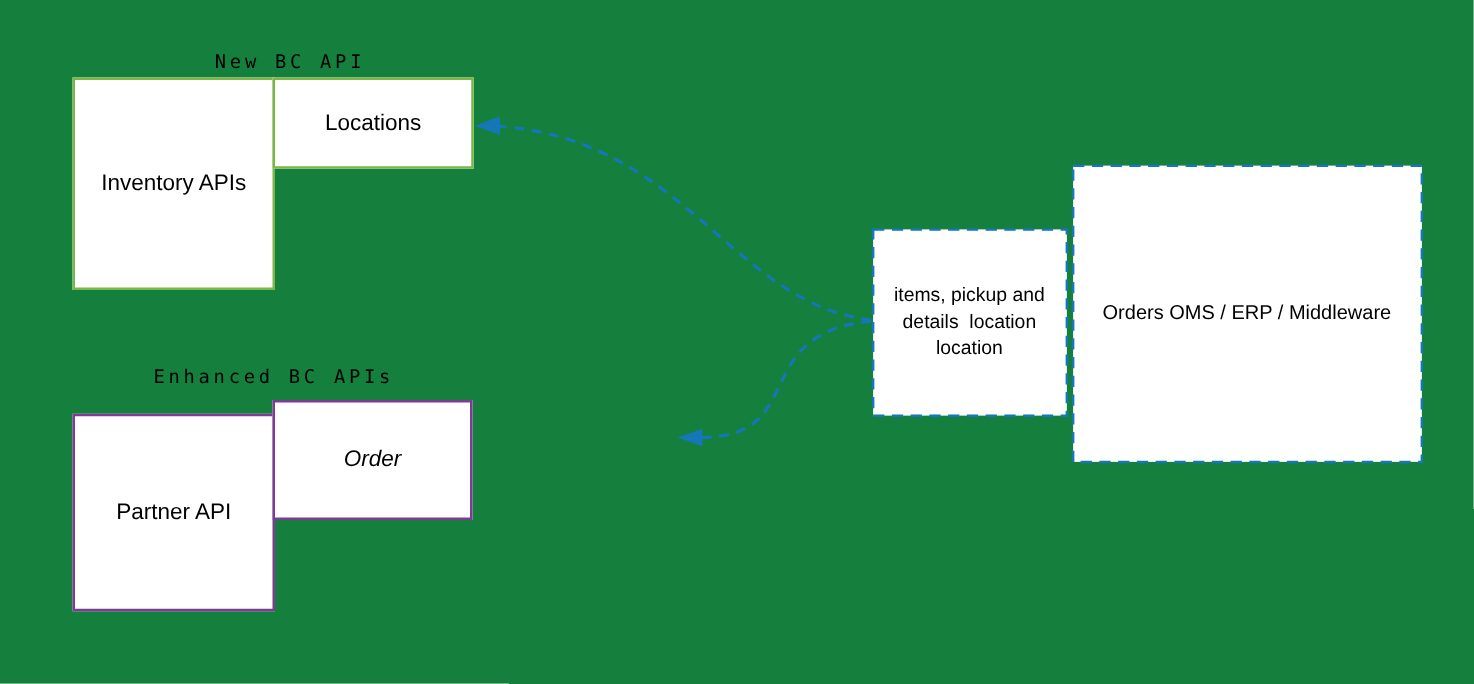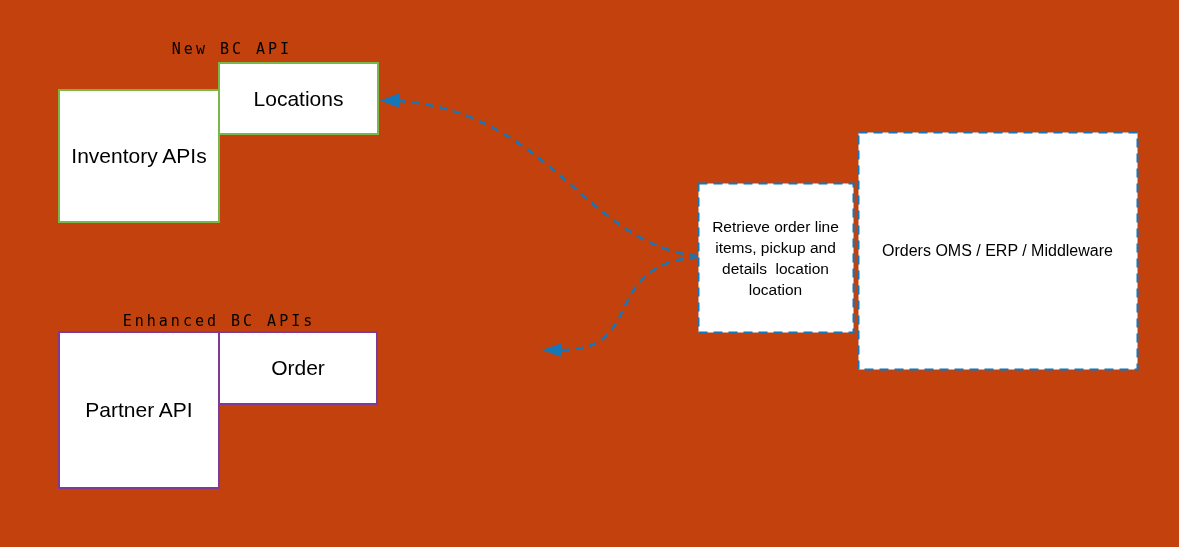--- a/index.html
+++ b/index.html
@@ -5,79 +5,79 @@
   html, body {
     margin: 0;
     padding: 0;
     background: #ffffff;
     font-family: "Liberation Sans", sans-serif;
   }
   #canvas {
     position: relative;
     width: 1179px;
     height: 547px;
-    background: #c2410c;
+    background: #15803d;
     overflow: hidden;
   }
   #connector-layer {
     position: absolute;
     left: 0;
     top: 0;
     width: 1179px;
     height: 547px;
   }
   .shape {
     position: absolute;
     box-sizing: border-box;
     background: #ffffff;
     display: flex;
     align-items: center;
     justify-content: center;
     text-align: center;
-    font-size: 21px;
+    font-size: 18px;
     color: #000000;
     line-height: 1.3;
   }
   .shape.green  { border: 2px solid #7ab648; }
   .shape.purple { border: 2px solid #7e3a94; }
 
   .group-label {
     position: absolute;
     text-align: center;
     font-family: "DejaVu Sans Mono", "Liberation Mono", monospace;
     font-size: 15px;
     letter-spacing: 3px;
     color: #000000;
     white-space: nowrap;
   }
 
   
-  #box-inventory    { left: 58px;  top: 62px;  width: 162px; height: 134px; margin-top: 27px; }
+  #box-inventory    { left: 58px;  top: 62px;  width: 162px; height: 170px; }
   #box-locations    { left: 218px; top: 62px;  width: 161px; height: 73px;  }
   #box-orders-api   { left: 58px;  top: 331px; width: 162px; height: 158px; }
-  #box-order        { left: 218px; top: 331px; width: 160px; height: 74px;  }
+  #box-order        { left: 218px; top: 320px; width: 160px; height: 96px; font-style: italic;  }
   #box-consignments { left: 376px; top: 331px; width: 165px; height: 42px;  }
 
   
   #partner-text {
     position: absolute;
     left: 858px; top: 132px; width: 279px; height: 237px;
     display: flex; align-items: center; justify-content: center;
     text-align: center; font-size: 16px; color: #000000;
   }
   #note-text {
     position: absolute;
     left: 698px; top: 183px; width: 155px; height: 149px;
     display: flex; flex-direction: column; align-items: center; justify-content: center;
     text-align: center; font-size: 15.5px; color: #000000;
   }
   .note-line { white-space: pre; line-height: 21px; }
 
   #label-new-bc-api      { left: 82px; top: 40px;  width: 300px; }
-  #label-enhanced-bc-api { left: 69px; top: 292px; width: 300px; margin-top: 20px; }
+  #label-enhanced-bc-api { left: 69px; top: 292px; width: 300px; }
 </style>
 </head>
 <body>
 
 <div id="canvas">
 
   <svg id="connector-layer" viewBox="0 0 1179 547" xmlns="http://www.w3.org/2000/svg">
 
     <path d="M 697 256 C 585 243 550 112 399 101" fill="none" stroke="#1576b8" stroke-width="2.5" stroke-dasharray="8 6"></path>
     <polygon points="380,100.5 400,93 400,108" fill="#1576b8"></polygon>
@@ -108,19 +108,18 @@
   <div id="box-order" class="shape purple">
     <span>Order</span>
   </div>
 
 
   <div id="partner-text">
     <span>Orders OMS / ERP / Middleware</span>
   </div>
 
   <div id="note-text">
-    <span class="note-line">Retrieve order line</span>
     <span class="note-line">items, pickup and</span>
     <span class="note-line">details  location</span>
     <span class="note-line">location</span>
   </div>
 
 </div>
 
 </body></html>

